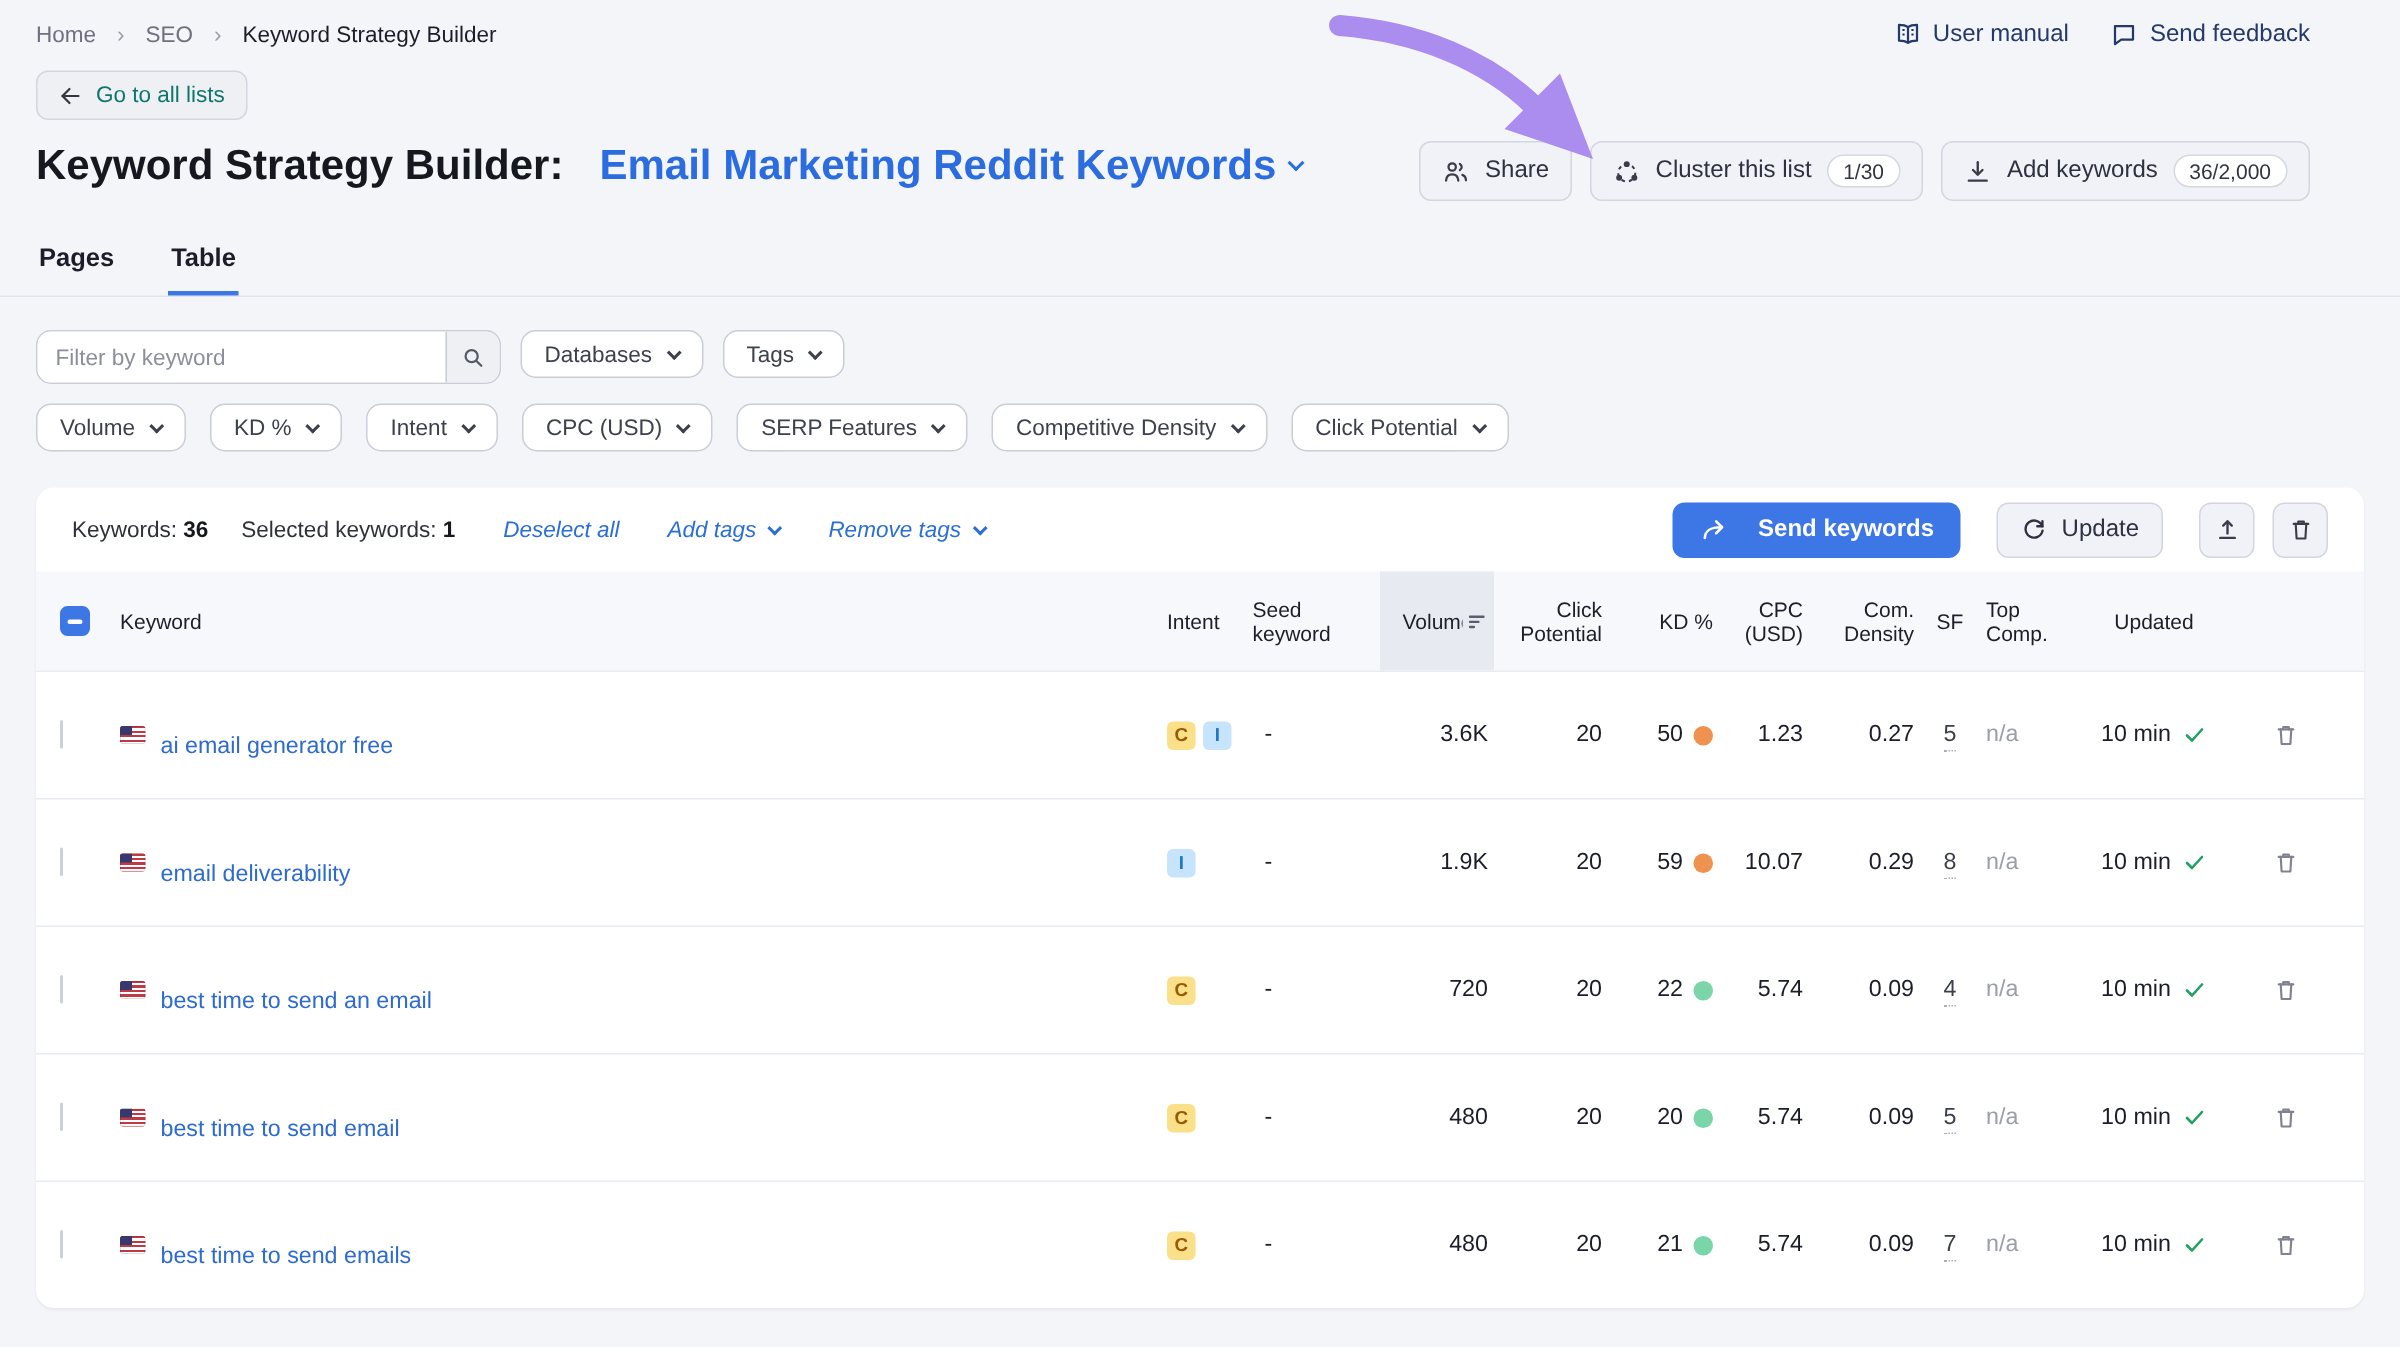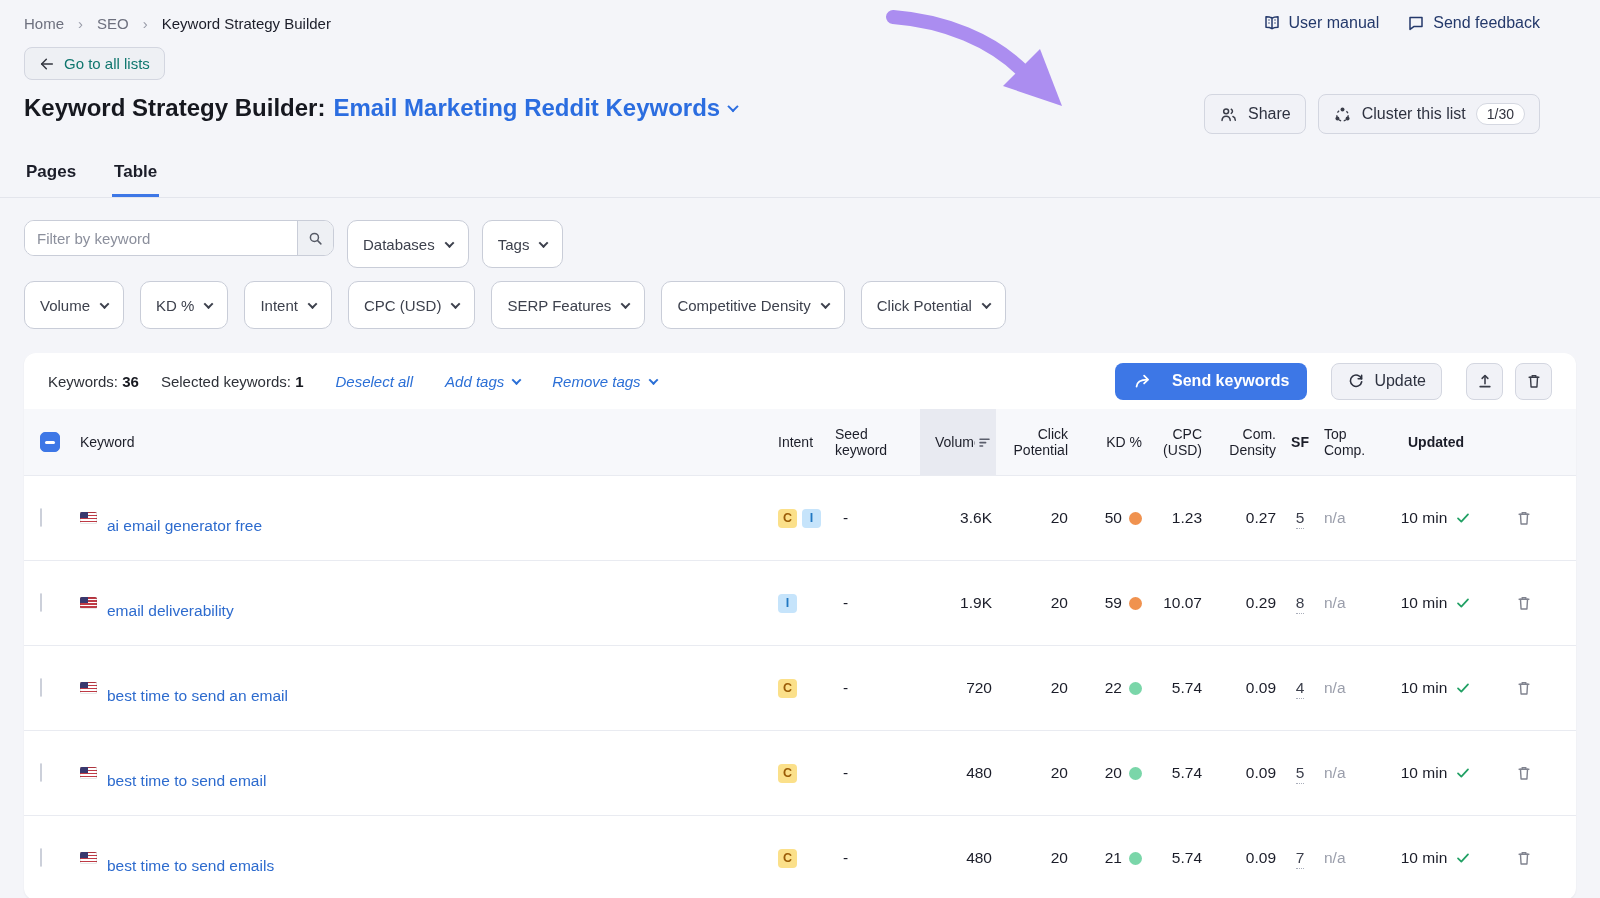--- a/index.html
+++ b/index.html
@@ -19,21 +19,21 @@
   .top-links { display:flex; align-items:center; gap:28px; }
   .top-link { display:flex; align-items:center; gap:8px; color:#24396b; font-size:16px; font-weight:500; cursor:pointer; }
 
   .backrow { margin-top:15px; }
   .btn-gray {
     display:inline-flex; align-items:center; gap:9px;
     background:#eef0f4; border:1px solid #d3d6e0; border-radius:8px;
     font-size:15px; color:#0f766e; padding:7px 14px; cursor:pointer;
   }
   .titlerow { margin-top:14px; display:flex; align-items:flex-start; justify-content:space-between; padding-right:36px; }
-  .page-title { font-size:24px; font-weight:700; color:#16181f; display:flex; align-items:center; gap:8px; white-space:nowrap; }
+  .page-title { font-size:28px; font-weight:700; color:#16181f; display:flex; align-items:center; gap:24px; white-space:nowrap; }
   .list-name { color:#2b6de0; display:flex; align-items:center; gap:9px; cursor:pointer; }
   .actions { display:flex; gap:12px; }
   .btn-action {
     display:inline-flex; align-items:center; gap:10px;
     background:#f1f2f7; border:1px solid #d3d6e0; border-radius:8px;
     font-size:16px; font-weight:500; color:#2e3240; padding:8px 14px; cursor:pointer; white-space:nowrap;
   }
   .pill { background:#fff; border:1px solid #d5d8e1; border-radius:999px; font-size:14px; color:#32343f; padding:2px 10px; font-weight:400; }
 
   .caret { width:7px; height:7px; border-right:2px solid currentColor; border-bottom:2px solid currentColor;
@@ -45,21 +45,21 @@
   .tabs { display:flex; gap:34px; }
   .tab { font-size:17px; font-weight:700; color:#1b1d29; padding:6px 2px 12px; cursor:pointer; border-bottom:3px solid transparent; }
   .tab.active { border-bottom-color:#3d77e6; }
 
   
   .filters1 { margin-top:22px; display:flex; gap:13px; }
   .search-box { display:flex; width:310px; height:36px; background:#fff; border:1px solid #c9cdd8; border-radius:10px; overflow:hidden; }
   .search-box input { flex:1; border:none; outline:none; font-size:15px; padding:0 12px; color:#1b1d29; font-family:inherit; }
   .search-box input::placeholder { color:#8b8f9c; }
   .search-btn { width:36px; display:flex; align-items:center; justify-content:center; background:#eef0f4; border-left:1px solid #c9cdd8; cursor:pointer; }
-  .fpill { height:48px; display:inline-flex; align-items:center; gap:11px; background:#fff; border:1px solid #c9cdd8;
+  .fpill { height:32px; display:inline-flex; align-items:center; gap:11px; background:#fff; border:1px solid #c9cdd8;
     border-radius:10px; padding:0 15px; font-size:15px; color:#3d414d; cursor:pointer; white-space:nowrap; }
   .filters2 { margin-top:13px; display:flex; gap:16px; }
 
   
   .card { margin-top:24px; background:#fff; border-radius:12px; box-shadow:0 1px 2px rgba(24,28,45,.06); overflow:hidden; }
   .toolbar { height:56px; display:flex; align-items:center; padding:0 24px; font-size:15px; }
   .tstat { margin-right:22px; color:#2e3138; }
   .tstat b { color:#16181f; }
   .tlink { color:#2b6fd6; font-weight:500; margin-left:32px; cursor:pointer; display:inline-flex; align-items:center; gap:9px;font-style:italic; }
   .tlink .caret { color:#2b6fd6; }
@@ -69,21 +69,21 @@
   .btn-sec { display:inline-flex; align-items:center; gap:9px; background:#f1f2f7; border:1px solid #d3d6e0; color:#2e3240;
     font-size:16px; font-weight:500; border-radius:8px; height:37px; padding:0 15px; margin-left:24px; cursor:pointer; }
   .btn-icon { width:37px; height:37px; display:inline-flex; align-items:center; justify-content:center;
     background:#f1f2f7; border:1px solid #d3d6e0; border-radius:8px; margin-left:24px; cursor:pointer; }
   .btn-icon + .btn-icon { margin-left:12px; }
 
   .grid { display:grid; grid-template-columns:40px 1fr 57px 85px 76px 72px 74px 60px 74px 48px 60px 104px 72px; padding:0 16px; }
   .thead { background:#f7f8fb; height:66px; align-items:stretch; font-size:14px; color:#1c1e29; }
   .hc { display:flex; align-items:center; }
   .hc.r { justify-content:flex-end; text-align:right; }
-  .hc.c { justify-content:center; text-align:right;font-weight:bold; }
+  .hc.c { justify-content:center; text-align:right; }
   .hc.col-vol { background:#e8eaf1; justify-content:flex-end; gap:2px; padding-right:4px; }
   .vol-label { display:inline-block; max-width:40px; overflow:hidden; white-space:nowrap; }
   .trow { height:85px; align-items:center; border-top:1px solid #e9ebf1; font-size:15.5px; }
   .cell-r { text-align:right; }
   .cell-c { text-align:center; }
   .kwcell { display:flex; align-items:center; gap:10px; }
   .kwlink { color:#2d6bce; cursor:pointer;margin-top:16px; }
   .flag { width:17px; height:12px; border-radius:2px; position:relative; overflow:hidden; flex:0 0 auto;
     background:repeating-linear-gradient(#bf3a45 0 1.5px,#fff 1.5px 3px); box-shadow:inset 0 0 0 .5px rgba(0,0,0,.18); }
   .flag::after { content:''; position:absolute; top:0; left:0; width:7.5px; height:6px; background:#39386e; }
@@ -168,20 +168,29 @@
       </button>
       <button class="btn-action">
         <svg width="19" height="19" viewBox="0 0 24 24" fill="none" stroke="#3a3d49" stroke-width="1.7">
             <circle cx="12" cy="13" r="7.2" stroke-dasharray="3 3.4"></circle>
             <circle cx="12" cy="5.6" r="2.5" fill="#3a3d49" stroke="none"></circle>
             <circle cx="5.6" cy="17" r="2.5" fill="#3a3d49" stroke="none"></circle>
             <circle cx="18.4" cy="17" r="2.5" fill="#3a3d49" stroke="none"></circle>
           </svg>
         <span>Cluster this list</span>
         <span class="pill">1/30</span>
+      </button>
+      <button class="btn-action">
+        <svg width="19" height="19" viewBox="0 0 24 24" fill="none" stroke="#3a3d49" stroke-width="2" stroke-linecap="round" stroke-linejoin="round">
+            <path d="M12 4v10"></path>
+            <path d="M8 10.5l4 4 4-4"></path>
+            <path d="M4.5 19.5h15"></path>
+          </svg>
+        <span>Add keywords</span>
+        <span class="pill">36/2,000</span>
       </button>
     </div>
   </div>
 
   <div class="tabs-wrap">
     <div class="tabs">
       <div class="tab">Pages</div>
       <div class="tab active">Table</div>
     </div>
   </div>

